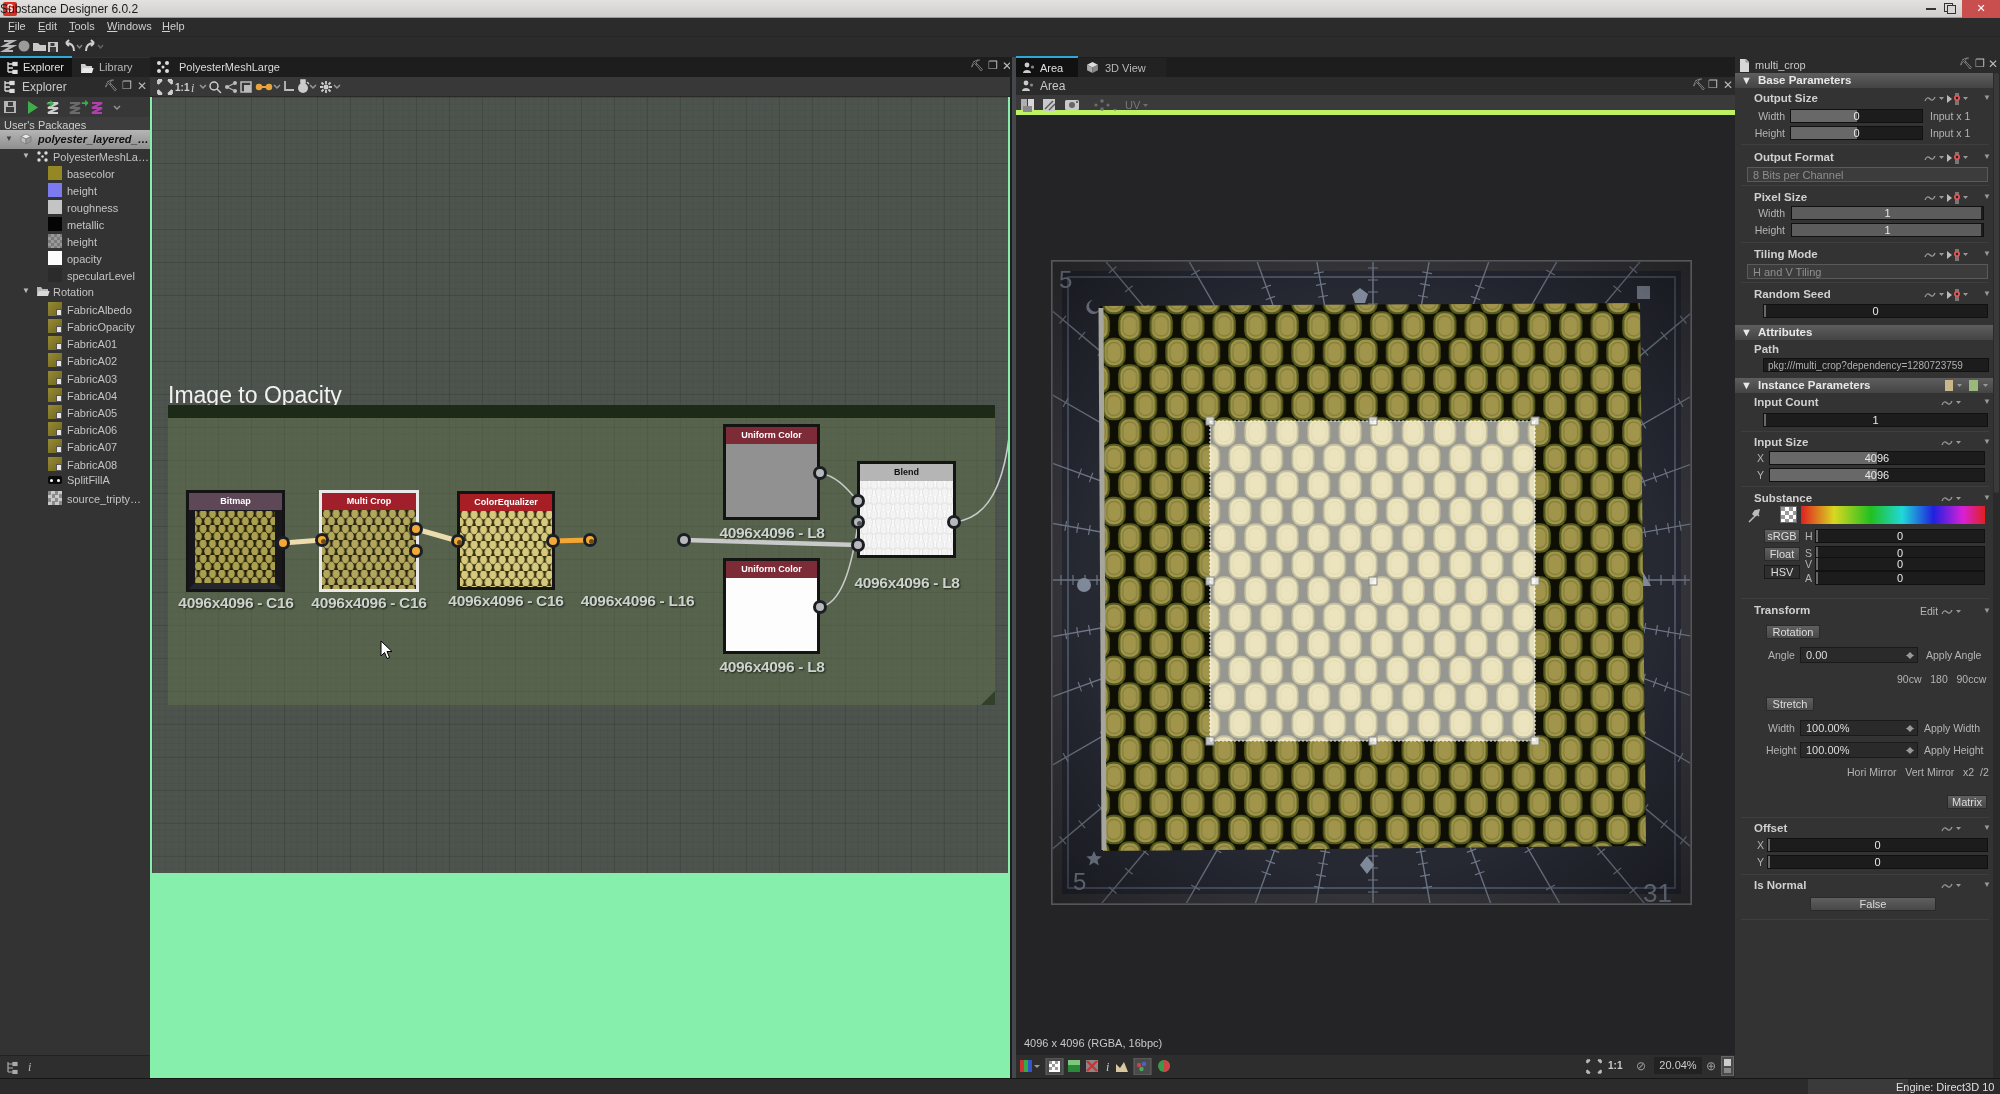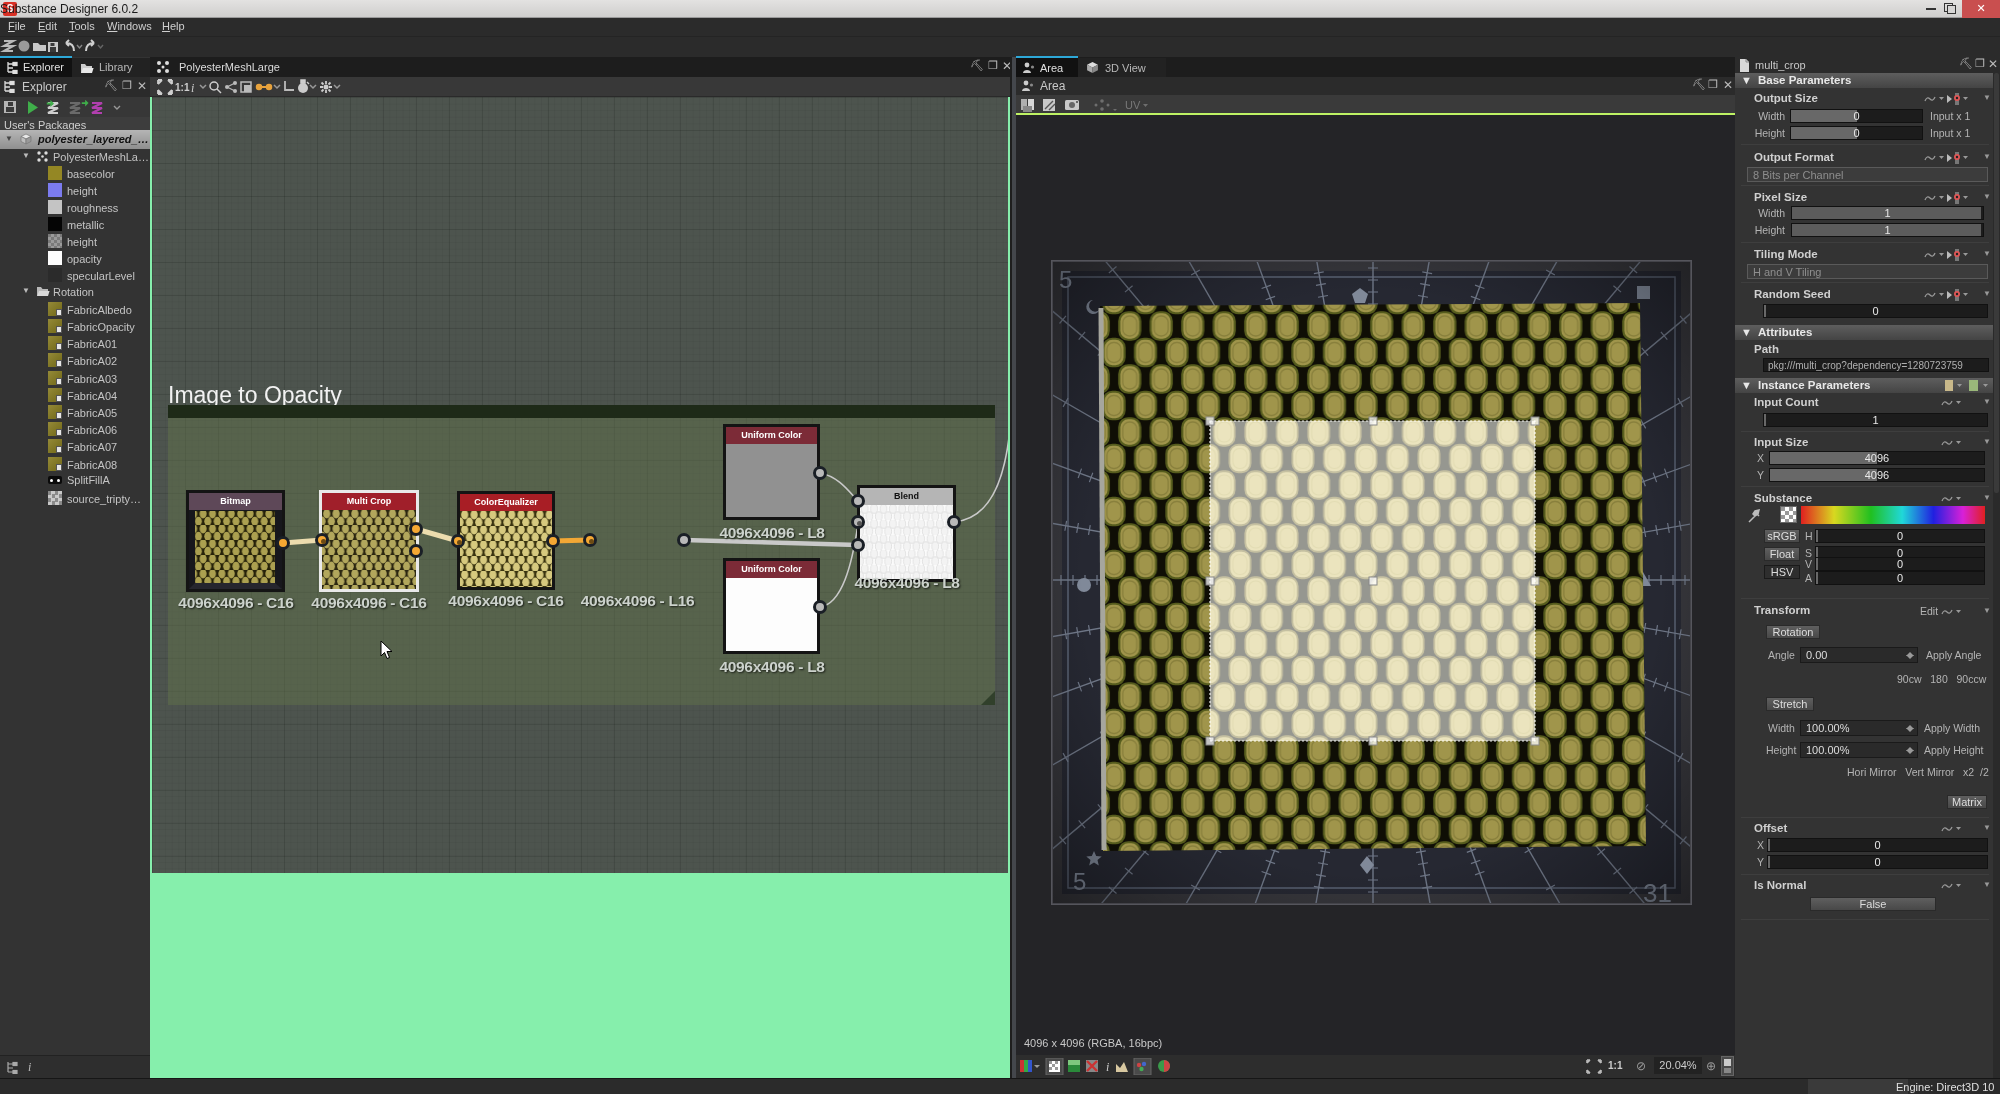--- a/index.html
+++ b/index.html
@@ -359,21 +359,21 @@
       </svg>
     </div>
     <div class="node" style="left:571px;top:327px;width:97px;height:96px;border-color:#141414">
       <div class="nhead" style="background:#7c2b37">Uniform Color</div>
       <div style="width:91px;height:73px;background:#919191"></div>
     </div>
     <div class="node" style="left:571px;top:461px;width:97px;height:96px;border-color:#141414">
       <div class="nhead" style="background:#7c2b37">Uniform Color</div>
       <div style="width:91px;height:73px;background:#fdfdfd"></div>
     </div>
-    <div class="node" style="left:705px;top:388px;width:99px;height:97px;border-color:#141414">
+    <div class="node" style="left:705px;top:364px;width:99px;height:97px;border-color:#141414">
       <div class="nhead" style="background:#b5b5b5;color:#111">Blend</div>
       <svg width="93" height="74" viewBox="0 0 93 74">
         <defs>
             <pattern id="fabE" width="9.4" height="15" patternUnits="userSpaceOnUse">
           <rect width="9.4" height="15" fill="#fbfbfb"></rect>
           <g fill="#f3f3f3" stroke="#dadada" stroke-width="0.7">
           <ellipse cx="4.7" cy="3.8" rx="3.4" ry="4.5"></ellipse>
           <ellipse cx="0" cy="11.3" rx="3.4" ry="4.5"></ellipse>
           <ellipse cx="9.4" cy="11.3" rx="3.4" ry="4.5"></ellipse>
               </g>
@@ -436,21 +436,21 @@
     <svg class="abs" style="left:5px;top:3px" width="13" height="12" viewBox="0 0 13 12">
         <circle cx="5" cy="3" r="2.4" fill="#ccc"></circle>
         <path d="M1 11 C1 7 9 7 9 11 Z" fill="#ccc"></path>
         <circle cx="10.5" cy="5" r="1.6" fill="#888"></circle>
       </svg>
     <span class="abs" style="left:24px;top:2px;font-size:12px">Area</span>
     <span class="abs" style="left:676px;top:1px;color:#bbb;font-size:11px">⛏</span>
     <span class="abs" style="left:692px;top:1px;color:#bbb;font-size:11px">❐</span>
     <span class="abs" style="left:707px;top:1px;color:#bbb;font-size:12px">✕</span>
   </div>
-  <div class="abs" style="left:0;top:38px;width:719px;height:20px;background:#3a3a3a;border-bottom:2px solid #bef264">
+  <div class="abs" style="left:0;top:38px;width:719px;height:20px;background:#3a3a3a;border-bottom:5px solid #bef264">
     <svg class="abs" style="left:5px;top:2px" width="130" height="16" viewBox="0 0 130 16">
       <g fill="#c9c9c9">
           <rect x="0" y="2" width="6" height="11" fill="#b0b0b0"></rect>
           <rect x="7" y="2" width="6" height="11" fill="#d8d8d8"></rect>
           <rect x="2" y="9" width="9" height="6" fill="#888"></rect>
         </g>
       <g>
           <rect x="22" y="2" width="12" height="12" fill="#c9c9c9"></rect>
           <path d="M24 12 l8 -8 M28 13 l6 -6" stroke="#555" stroke-width="1.4"></path>
         </g>

